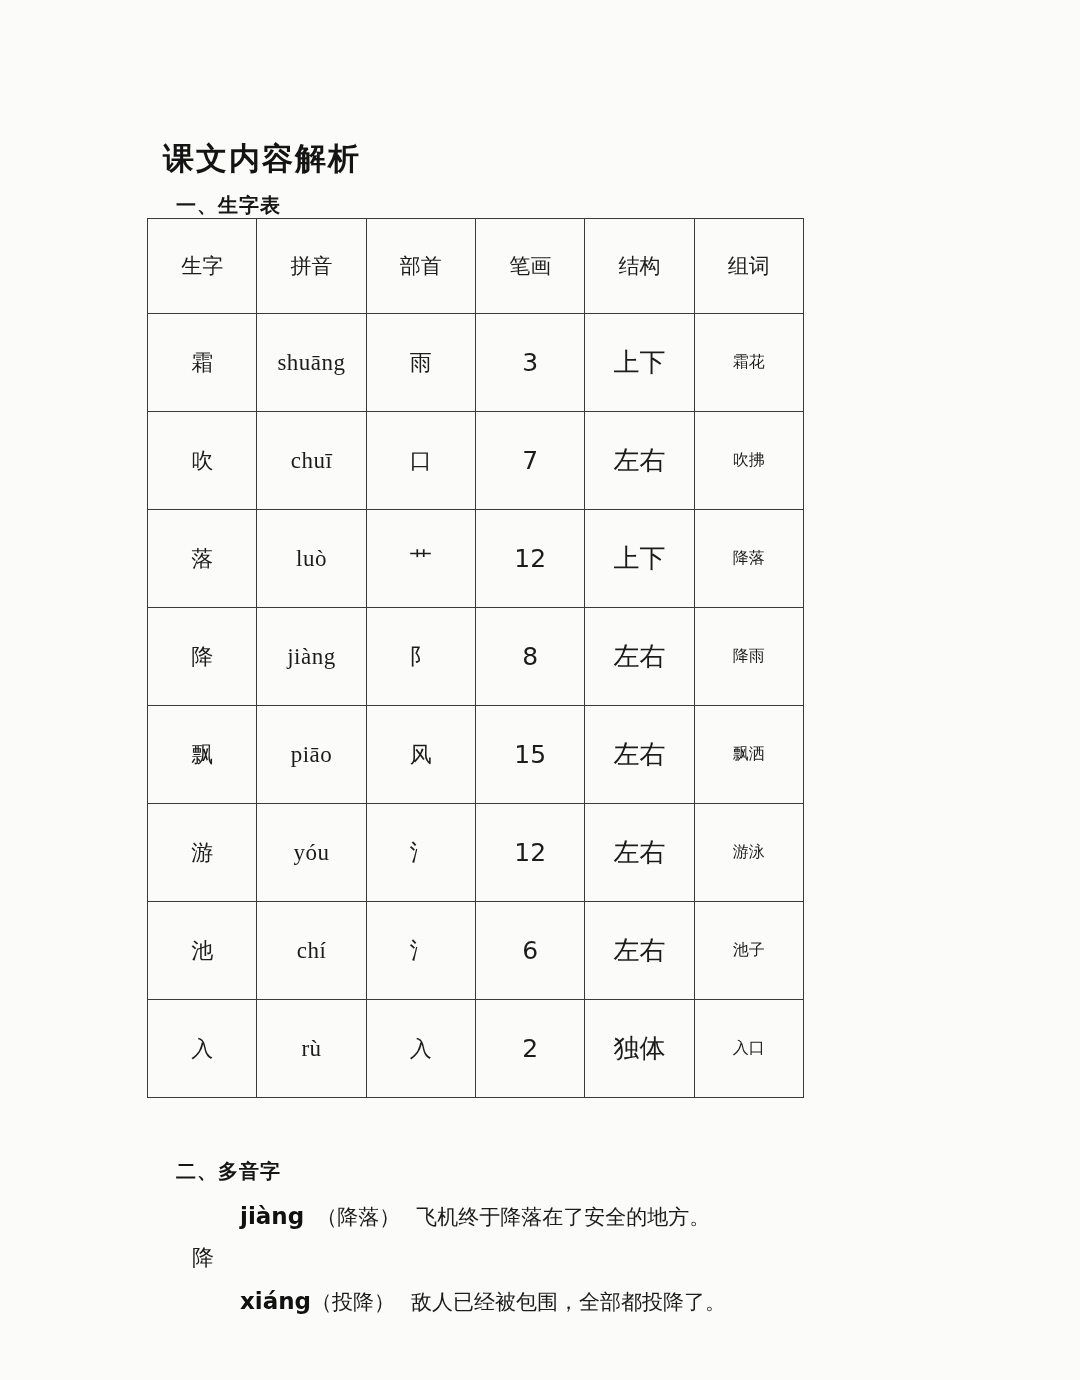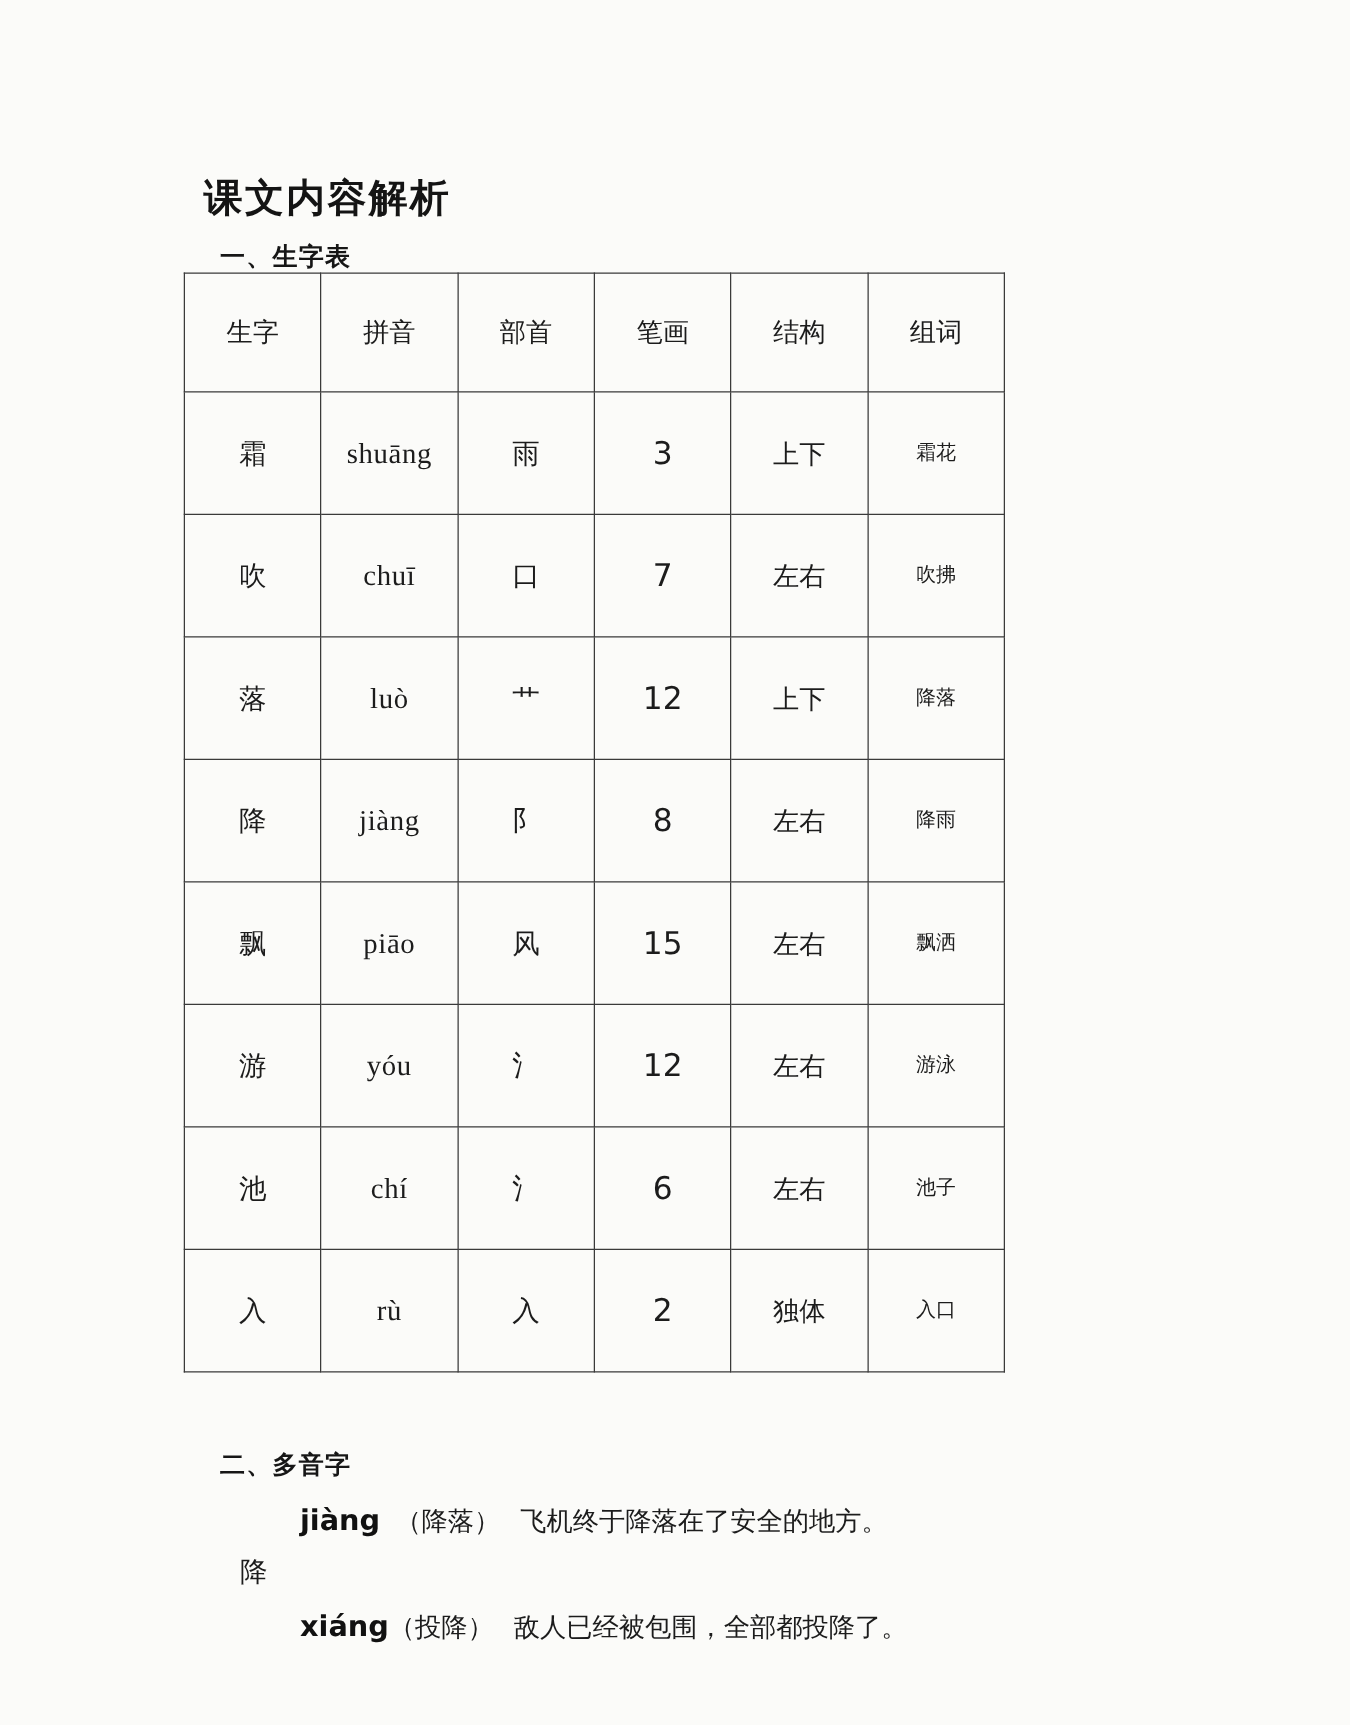--- a/index.html
+++ b/index.html
@@ -52,21 +52,21 @@
     vertical-align: middle;
     padding: 0;
     font-weight: 400;
   }
   table.charsheet tr.header-row { height: 95px; }
   table.charsheet tr.data-row { height: 98px; }
   .cell-hanzi    { font-size: 22px; font-family: "Liberation Serif", "DejaVu Serif", serif; }
   .cell-pinyin   { font-size: 23px; font-family: Liberation Serif, serif; letter-spacing: 0.5px; }
   .cell-radical  { font-size: 22px; font-family: "Liberation Serif", "DejaVu Serif", serif; }
   .cell-strokes  { font-size: 25px; font-family: "DejaVu Sans", "Liberation Sans", sans-serif; }
-  .cell-structure{ font-size: 21px; font-family: "Liberation Serif", "DejaVu Serif", serif; }
+  .cell-structure{ font-size: 26px; font-family: "Liberation Serif", "DejaVu Serif", serif; }
   .cell-word     { font-size: 16px; font-family: "Liberation Serif", "DejaVu Serif", serif; }
   th.cell-header { font-size: 21px; font-family: "Liberation Serif", "DejaVu Serif", serif; }
 
   .poly-line {
     position: absolute;
     left: 240px;
     font-size: 21px;
     white-space: nowrap;
     color: #1c1c1c;
   }

